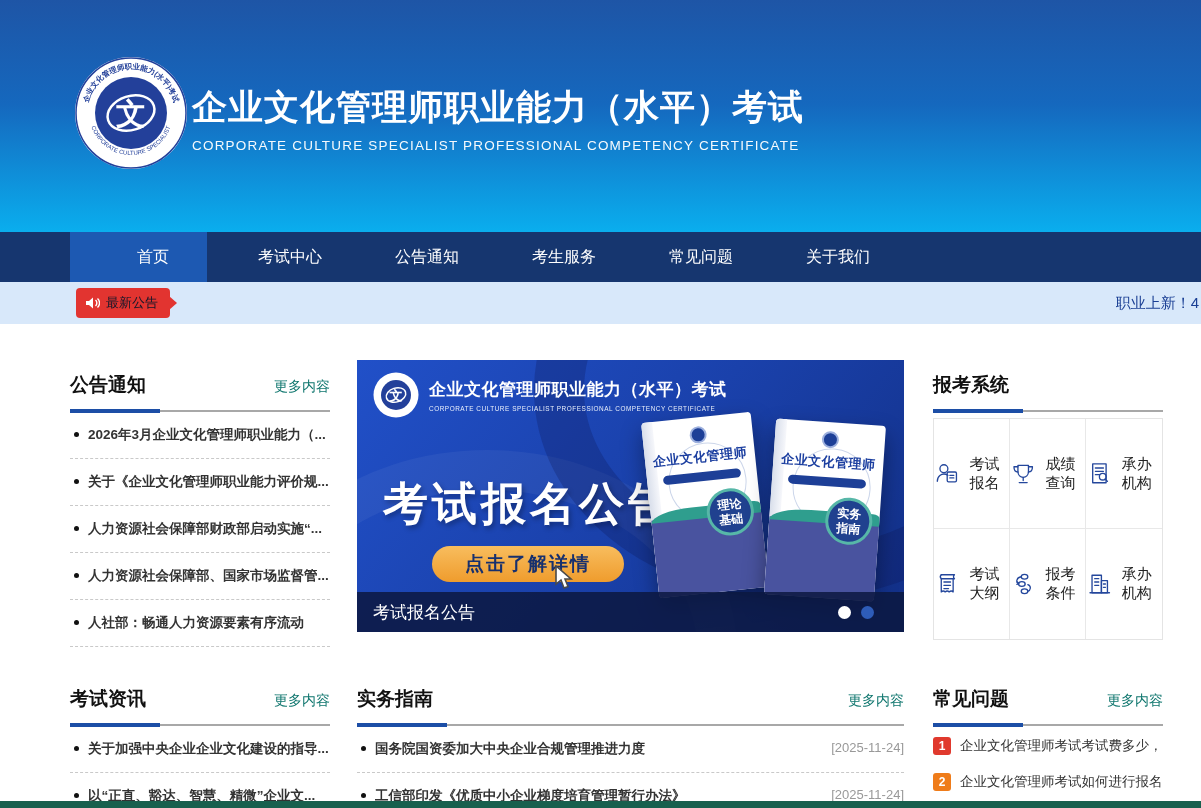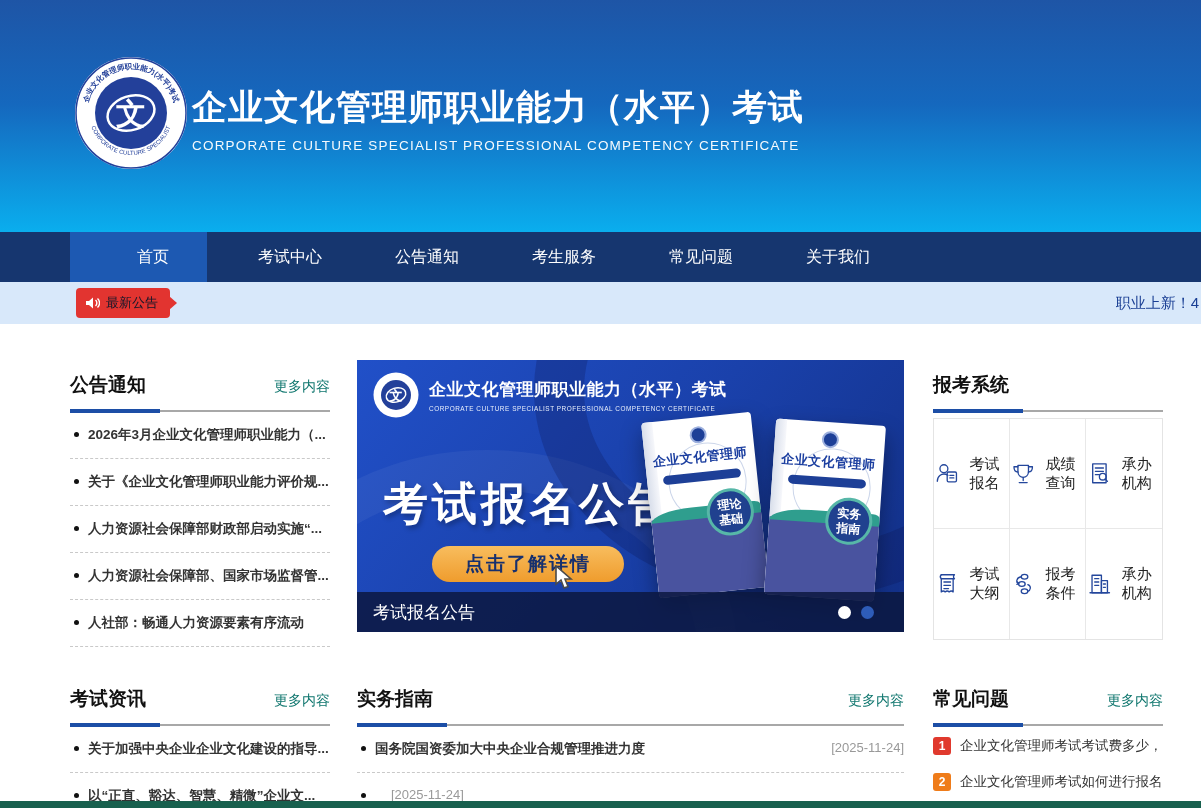--- a/index.html
+++ b/index.html
@@ -335,20 +335,21 @@
     </div>
     <div class="sec-line"></div>
     <ul class="newslist withdate">
       <li>
         <span class="dot"></span>
         <span class="itext">国务院国资委加大中央企业合规管理推进力度</span>
         <span class="idate">[2025-11-24]</span>
       </li>
       <li>
         <span class="dot"></span>
+        <span class="itext">工信部印发《优质中小企业梯度培育管理暂行办法》</span>
         <span class="idate">[2025-11-24]</span>
       </li>
     </ul>
   </div>
 
   <div class="panel panel-faq">
     <div class="panel-head">
       <span class="panel-title">常见问题</span>
       <span class="more-link">更多内容</span>
     </div>

